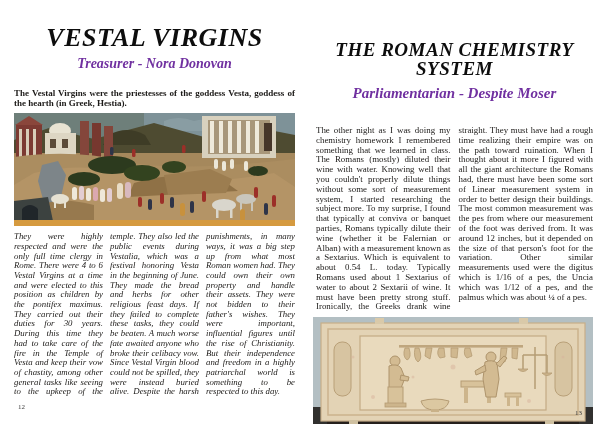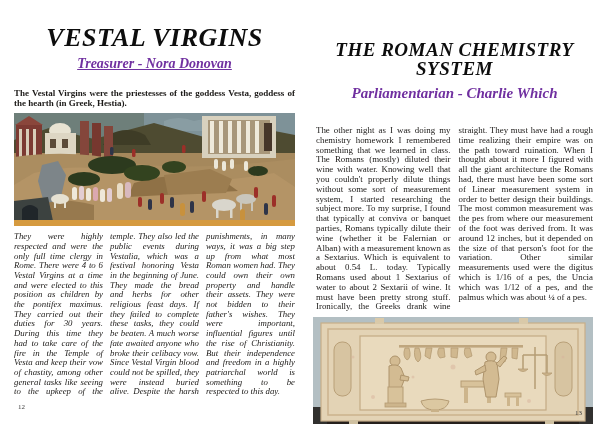--- a/index.html
+++ b/index.html
@@ -68,21 +68,21 @@
   .page-num-left  { left:18px;  top:403px; }
   .page-num-right { left:575px; top:409px; }
 </style>
 </head>
 <body>
 
 <div class="spread">
 
   <section class="page page-left">
     <h1 class="article-title">VESTAL VIRGINS</h1>
-    <h2 class="article-subtitle" style="color: rgb(112, 48, 160); text-decoration: underline;">Treasurer - Nora Donovan</h2>
+    <h2 class="article-subtitle" style="color: rgb(112, 48, 160);">Treasurer - Nora Donovan</h2>
     <p class="intro">The Vestal Virgins were the priestesses of the goddess Vesta, goddess of the hearth (in Greek, Hestia).</p>
 
     <svg class="figure" width="281" height="113" viewBox="0 0 281 113" aria-hidden="true">
 
       <rect width="281" height="113" fill="#a5885c"></rect>
 
       <rect width="281" height="27" fill="#6e7f7a"></rect>
       <rect x="130" width="151" height="24" fill="#7e9298"></rect>
       <path d="M150,8 q14,-6 30,0 q12,-4 24,2 l0,8 -54,0 Z" fill="#8ea3a8" opacity="0.7"></path>
 
@@ -182,21 +182,21 @@
       </g>
 
       <rect y="107" width="281" height="6" fill="#d59a3f"></rect>
     </svg>
 
     <div class="body-3col">They were highly respected and were the only full time clergy in Rome. There were 4 to 6 Vestal Virgins at a time and were elected to this position as children by the pontifex maximus. They carried out their duties for 30 years. During this time they had to take care of the fire in the Temple of Vesta and keep their vow of chastity, among other general tasks like seeing to the upkeep of the temple. They also led the public events during Vestalia, which was a festival honoring Vesta in the beginning of June. They made the bread and herbs for other religious feast days. If they failed to complete these tasks, they could be beaten. A much worse fate awaited anyone who broke their celibacy vow. Since Vestal Virgin blood could not be spilled, they were instead buried alive. Despite the harsh punishments, in many ways, it was a big step up from what most Roman women had. They could own their own property and handle their assets. They were not bidden to their father's wishes. They were important, influential figures until the rise of Christianity. But their independence and freedom in a highly patriarchal world is something to be respected to this day.</div>
   </section>
 
   <section class="page page-right">
     <h1 class="article-title">THE ROMAN CHEMISTRY SYSTEM</h1>
-    <h2 class="article-subtitle" style="color: rgb(112, 48, 160);">Parliamentarian - Charlie Which</h2>
+    <h2 class="article-subtitle" style="color: rgb(112, 48, 160);">Parliamentarian - Despite Moser</h2>
 
     <div class="body-2col">The other night as I was doing my chemistry homework I remembered something that we learned in class. The Romans (mostly) diluted their wine with water. Knowing well that you couldn't properly dilute things without some sort of measurement system, I started researching the subject more. To my surprise, I found that typically at conviva or banquet parties, Romans typically dilute their wine (whether it be Falernian or Alban) with a measurement known as a Sextarius. Which is equivalent to about 0.54 L. today. Typically Romans used about 1 Sextarius of water to about 2 Sextarii of wine. It must have been pretty strong stuff. Ironically, the Greeks drank wine straight. They must have had a rough time realizing their empire was on the path toward ruination. When I thought about it more I figured with all the giant architecture the Romans had, there must have been some sort of Linear measurement system in order to better design their buildings. The most common measurement was the pes from where our measurement of the foot was derived from. It was around 12 inches, but it depended on the size of that person's foot for the variation. Other similar measurements used were the digitus which is 1/16 of a pes, the Uncia which was 1/12 of a pes, and the palmus which was about ¼ of a pes.</div>
 
     <svg class="figure" width="280" height="127" viewBox="0 0 280 127" style="margin-left:-3px;" aria-hidden="true">
 
       <rect width="280" height="127" fill="#b3bfc3"></rect>
 
       <rect y="97" width="280" height="23" fill="#26201c"></rect>
       <rect y="119" width="280" height="8" fill="#a9b5b9"></rect>
       <path d="M0,90 L14,90 14,112 0,116 Z" fill="#31302e"></path>

